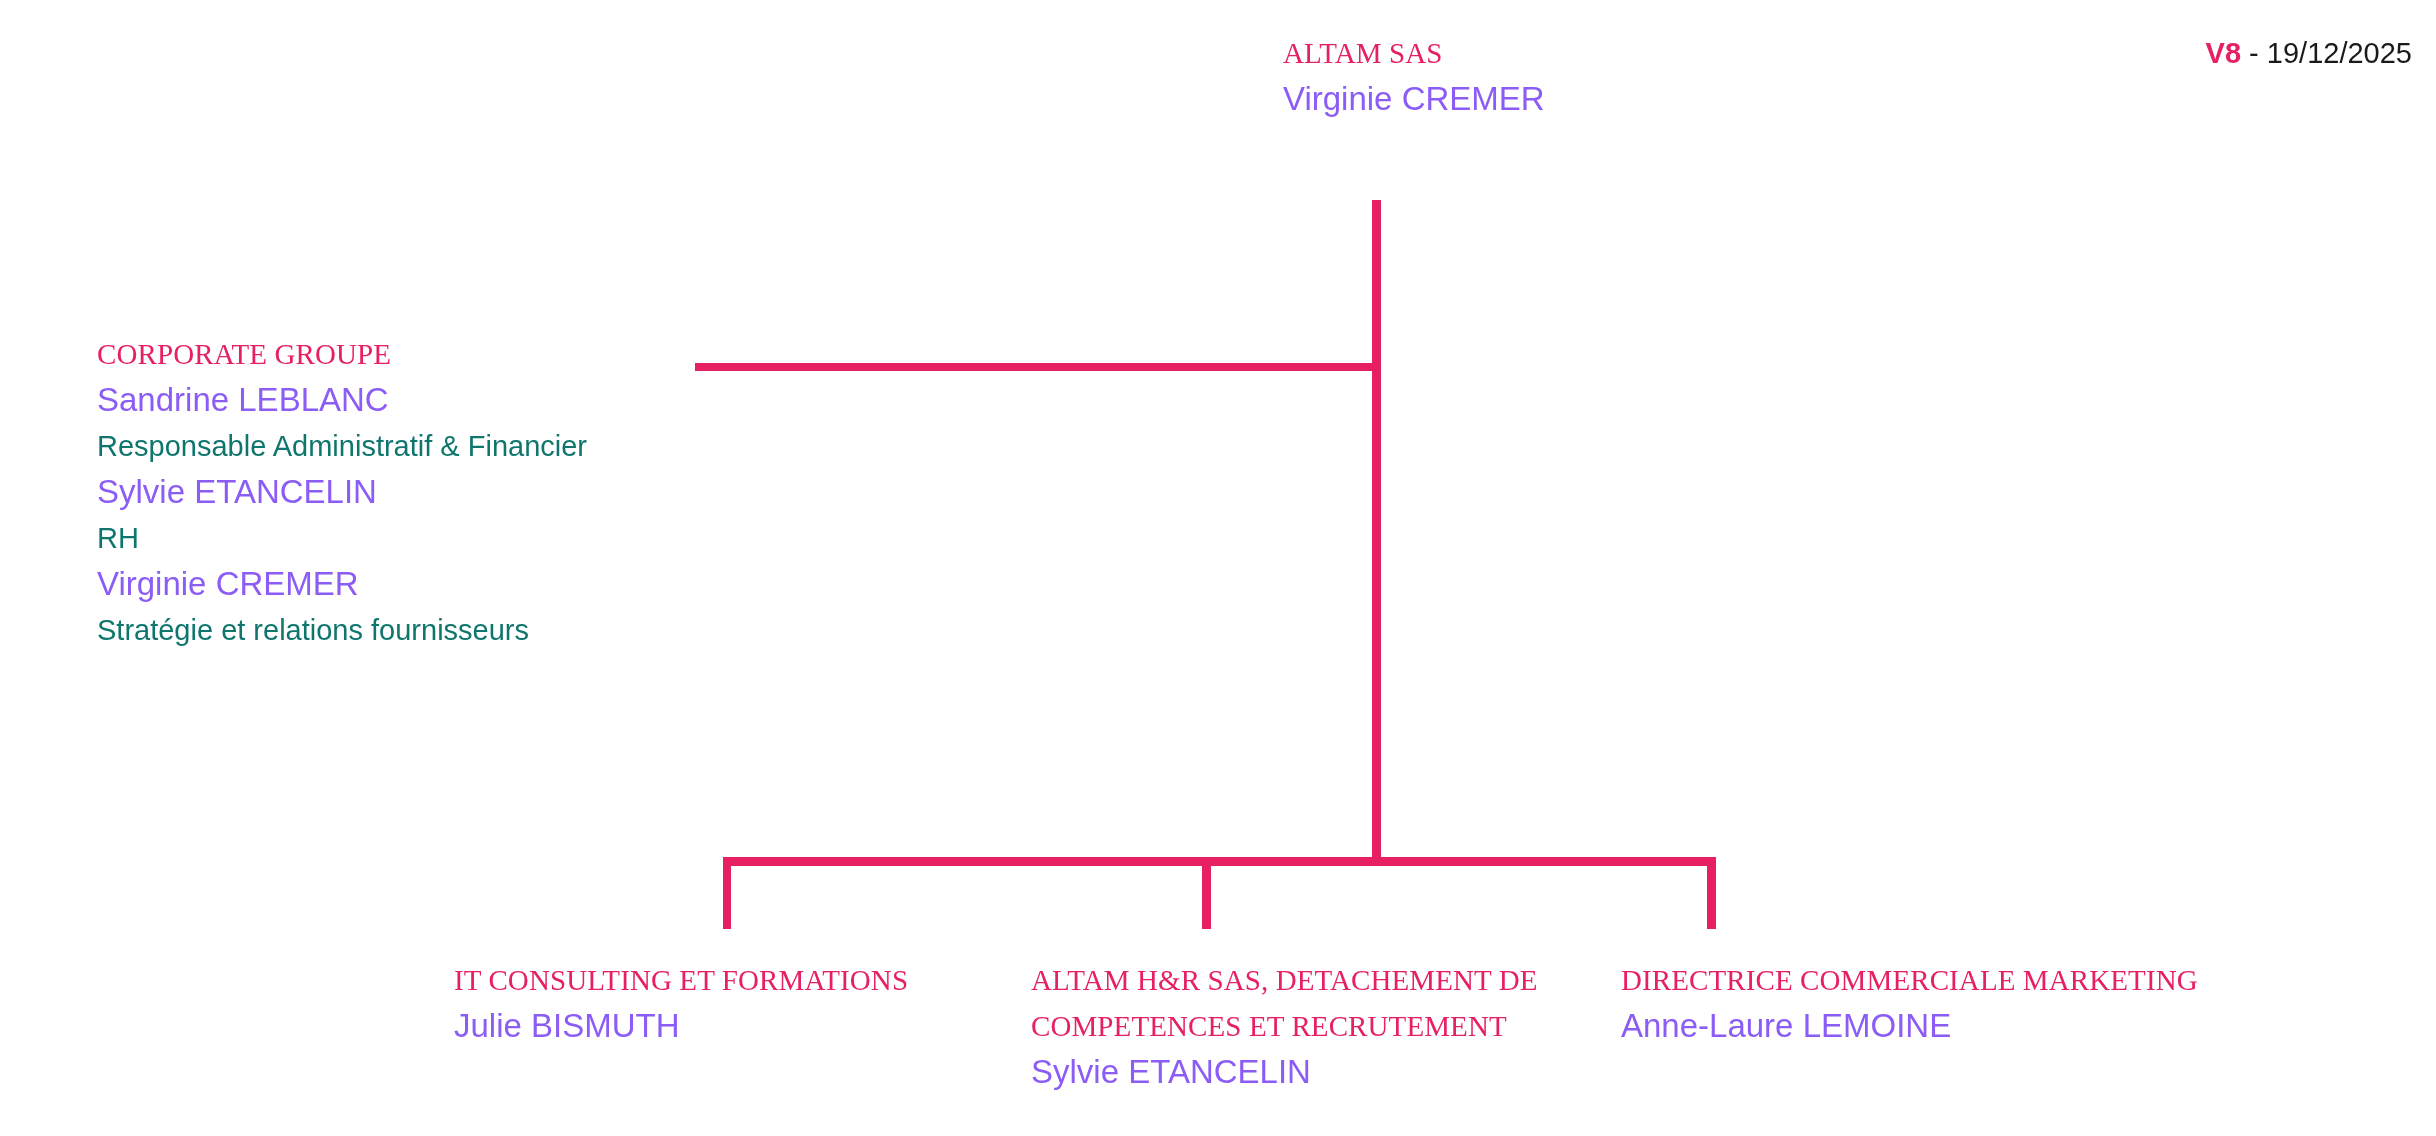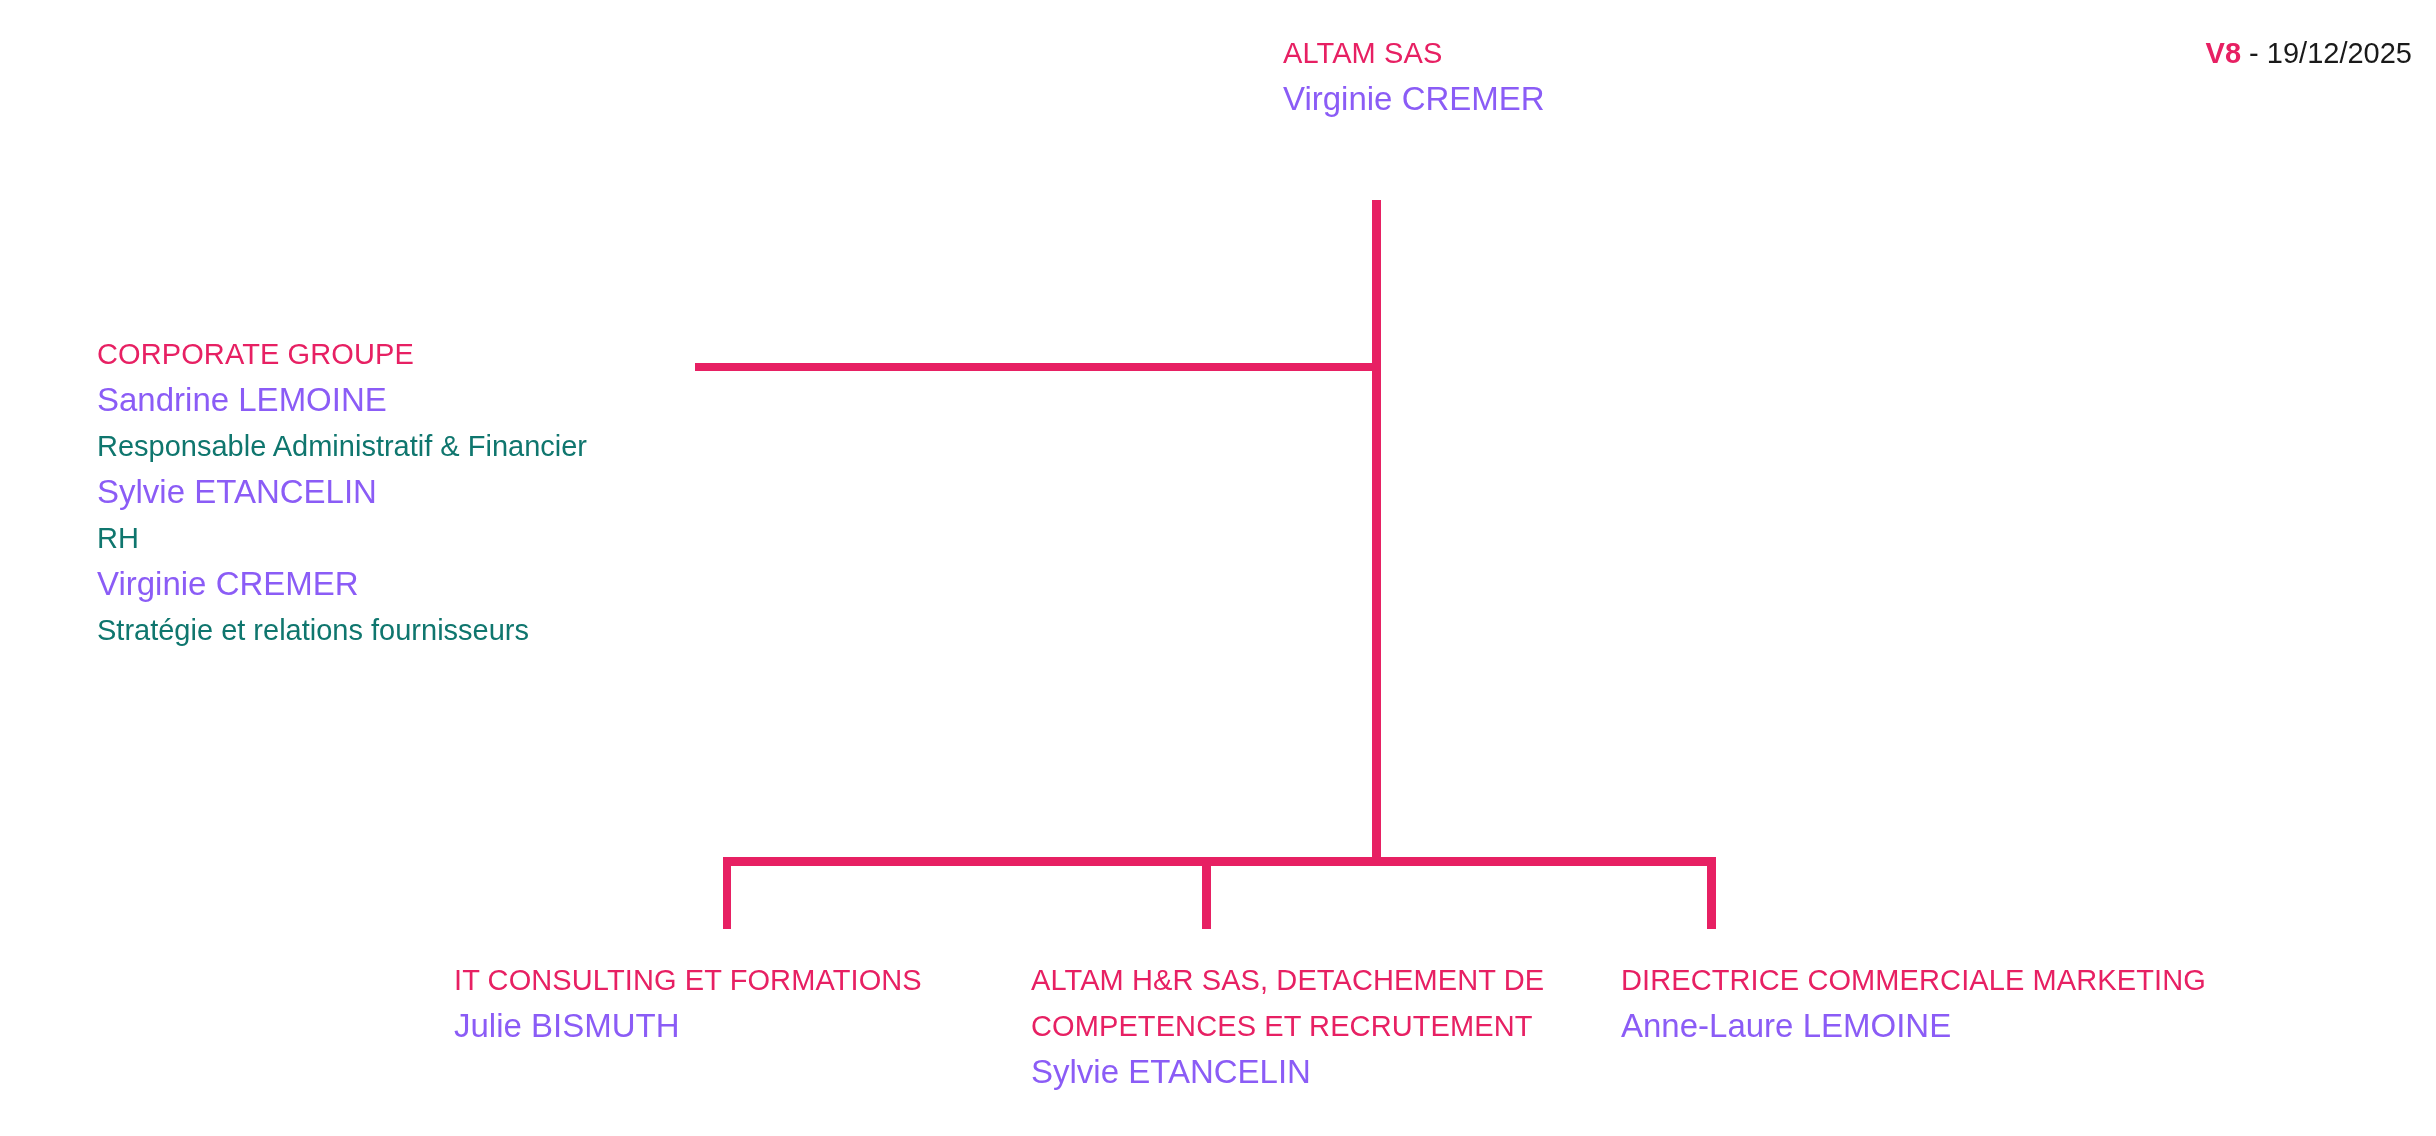--- a/index.html
+++ b/index.html
@@ -27,20 +27,21 @@
   .node {
     position: absolute;
     white-space: nowrap;
   }
   .node-title {
     color: #E72063;
     font-size: 29px;
     line-height: 46px;
     font-weight: 400;
     letter-spacing: 0.1px;
+    font-family: Liberation Serif, serif;
   }
   .node-title.multiline {
     white-space: normal;
   }
   .node-person {
     color: #8b5cf6;
     font-size: 33px;
     line-height: 46px;
     font-weight: 400;
   }
@@ -132,21 +133,21 @@
   <div class="line" id="stub-1"></div>
   <div class="line" id="stub-2"></div>
 
   <div class="node" id="root-node">
     <div class="node-title">ALTAM SAS</div>
     <div class="node-person">Virginie CREMER</div>
   </div>
 
   <div class="node" id="corporate-node">
     <div class="node-title">CORPORATE GROUPE</div>
-    <div class="node-person">Sandrine LEMOINE</div>
+    <div class="node-person">Sandrine LEBLANC</div>
     <div class="node-role">Responsable Administratif &amp; Financier</div>
     <div class="node-person">Sylvie ETANCELIN</div>
     <div class="node-role">RH</div>
     <div class="node-person">Virginie CREMER</div>
     <div class="node-role">Stratégie et relations fournisseurs</div>
   </div>
 
   <div class="node" id="child-node-0">
     <div class="node-title">IT CONSULTING ET FORMATIONS</div>
     <div class="node-person">Julie BISMUTH</div>

